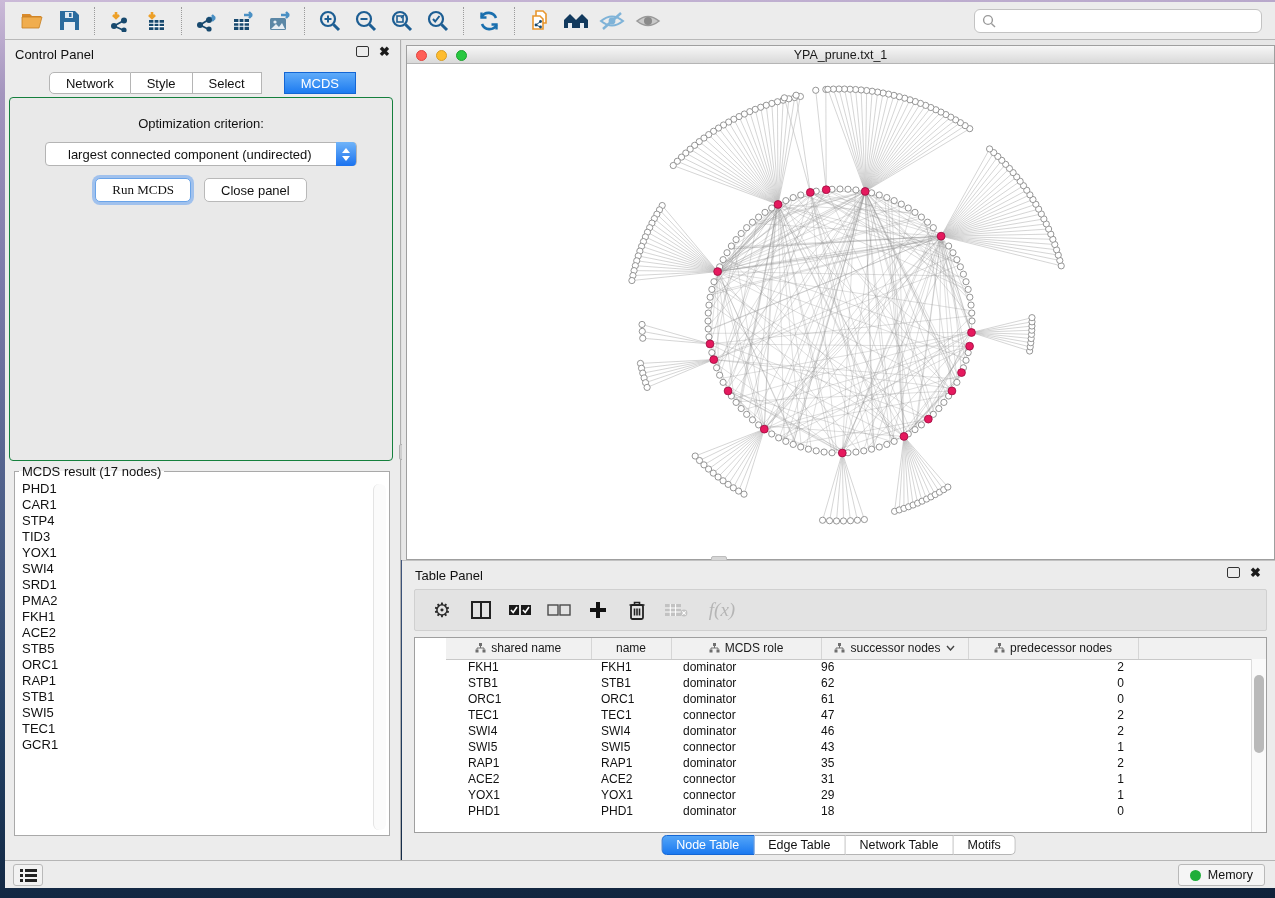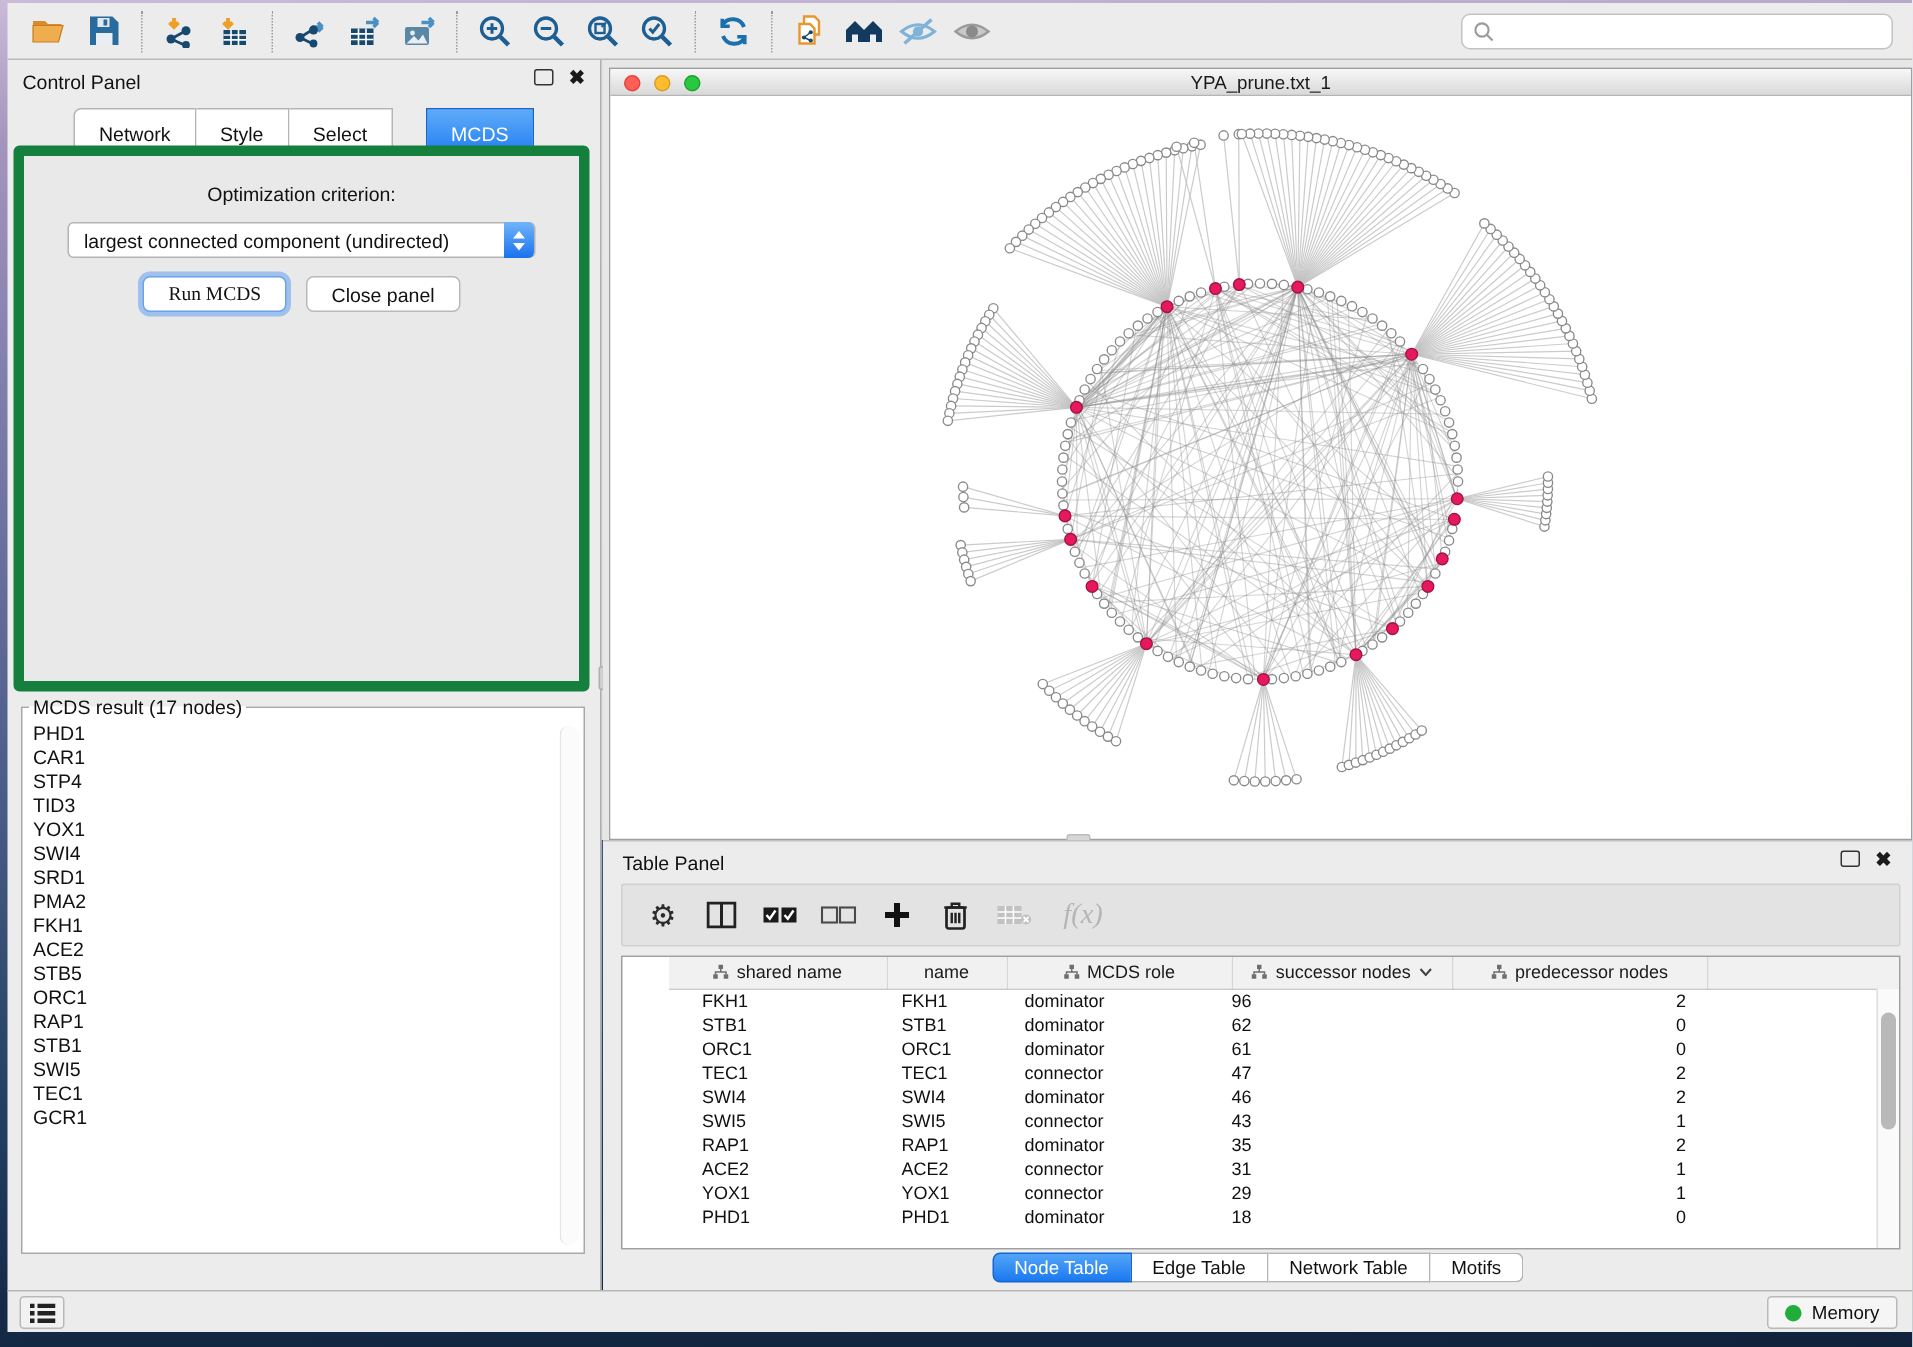--- a/index.html
+++ b/index.html
@@ -18,29 +18,29 @@
   #searchwrap input { border:none; outline:none; flex:1; height:20px; font-size:12px; background:transparent; }
   
   #control-panel { position:absolute; left:5px; top:40px; width:396px; height:820px; background:#ececec;
     border-right:1px solid #aeaeae; }
   .panel-titlebar { position:relative; height:26px; }
   .panel-title { position:absolute; left:10px; top:7px; font-size:13px; color:#111; }
   .panel-icons { position:absolute; right:10px; top:6px; display:flex; gap:10px; align-items:center; }
   .float-btn { width:13px; height:11px; border:1.5px solid #333; border-radius:2px; background:transparent; }
   .close-btn { background:transparent; border:none; font-size:13px; font-weight:bold; color:#1a1a1a; line-height:11px; }
   .segtabs { display:flex; justify-content:center; margin-top:6px; }
-  .segtab { height:22px; padding:16px 16px; background:#fff; border:1px solid #b5b5b5; border-left:none;
+  .segtab { height:22px; padding:4px 16px; background:#fff; border:1px solid #b5b5b5; border-left:none;
     font-size:13px; color:#111; display:flex; align-items:center; }
   .segtab:first-child { border-left:1px solid #b5b5b5; border-radius:5px 0 0 5px; }
   .segtab.active { background:linear-gradient(#5fabf9,#1d7bf0); color:#fff; border:1px solid #1466d4; border-radius:0;margin-left:22px; }
   #cp-inner { position:absolute; left:4px; right:7px; top:57px; height:364px; background:#e9e9e9;
-    border:7px solid #15803d; border-radius:4px; }
+    border:1px solid #15803d; border-radius:4px; }
   #opt-label { text-align:center; margin-top:18px; font-size:13px; color:#111; }
   #criterion-select { margin:11px auto 0 auto; width:312px; height:24px; background:#fff; border:1px solid #b4b4b4;
-    border-radius:4px; position:relative; display:flex; align-items:center; font-size:13px; padding-left:10px; color:#111; }
+    border-radius:4px; position:relative; display:flex; align-items:center; font-size:13px; padding-left:22px; color:#111; }
   #criterion-stepper { position:absolute; right:0; top:-1px; width:20px; height:24px; border-radius:0 4px 4px 0;
     background:linear-gradient(#70b4f9,#1a72ef); display:flex; flex-direction:column; align-items:center; justify-content:center; gap:3px;}
   .tri-up { width:0; height:0; border-left:4px solid transparent; border-right:4px solid transparent; border-bottom:5px solid #fff; }
   .tri-down { width:0; height:0; border-left:4px solid transparent; border-right:4px solid transparent; border-top:5px solid #fff; }
   #cp-buttons { display:flex; justify-content:center; gap:13px; margin-top:12px; }
   .mac-btn { height:24px; background:#fff; border:1px solid #b9b9b9; border-radius:5px; font-size:13px;
     color:#111; padding:0 16px; }
   .mac-btn.focused { box-shadow:0 0 0 3px rgba(100,160,240,.55); border-color:#6aa4e8;font-family:Liberation Serif, serif; }
   #mcds-box { position:absolute; left:9px; top:424px; width:376px; height:372px; background:#fff;
     border:1px solid #a9a9a9; }

